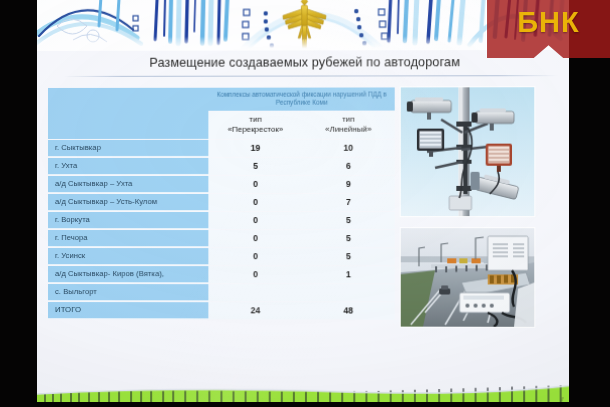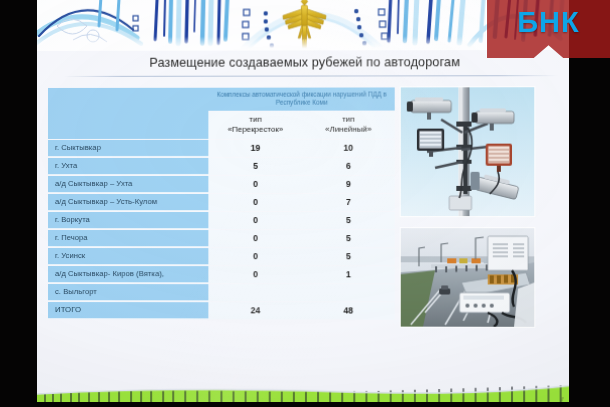--- a/index.html
+++ b/index.html
@@ -81,21 +81,21 @@
   
   #footband{position:absolute;left:0;bottom:0;width:533px;height:22px;overflow:hidden;}
   #footband svg{position:absolute;left:0;bottom:0;width:533px;height:22px;}
   #pageno{position:absolute;right:10px;bottom:1px;color:#6a7a3a;font-size:6px;}
 
   
   #bnk{position:absolute;left:487px;top:0px;width:123px;height:58px;}
   #bnk .ribbon{position:absolute;inset:0;background:rgba(163,27,26,.82);
      clip-path:polygon(0 0,100% 0,100% 100%,62% 100%,50% 78%,38% 100%,0 100%);}
   #bnk .txt{position:absolute;left:0;top:0;width:123px;height:44px;line-height:44px;
-     text-align:center;color:#0ea5e9;font-size:29px;font-weight:bold;letter-spacing:1px;
+     text-align:center;color:#eab308;font-size:29px;font-weight:bold;letter-spacing:1px;
      text-shadow:0 1px 2px rgba(0,0,0,.35);}
 
   
   #glare{position:absolute;left:37px;top:0;width:533px;height:402px;pointer-events:none;
      background:linear-gradient(115deg,rgba(255,255,255,0) 40%,rgba(255,255,255,.07) 52%,rgba(255,255,255,0) 62%);}
   
   .bar{position:absolute;top:0;height:407px;background:#050404;}
   #bar-l{left:0;width:37px;}
   #bar-r{left:569px;width:41px;}
   #bar-b{position:absolute;left:0;bottom:0;width:610px;height:5px;background:#050404;}

